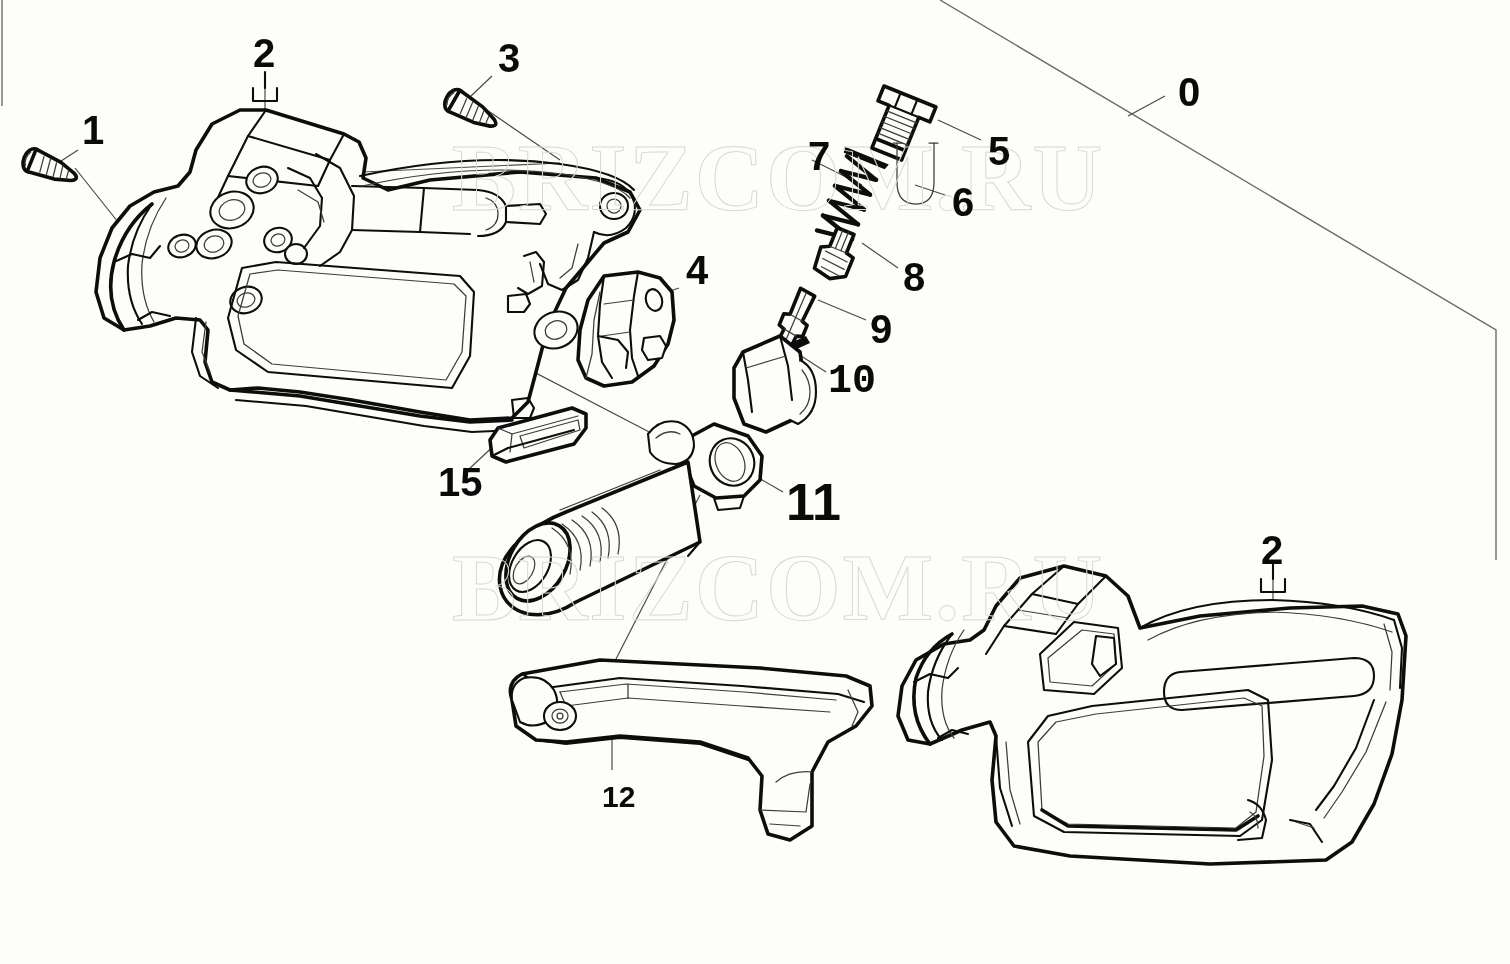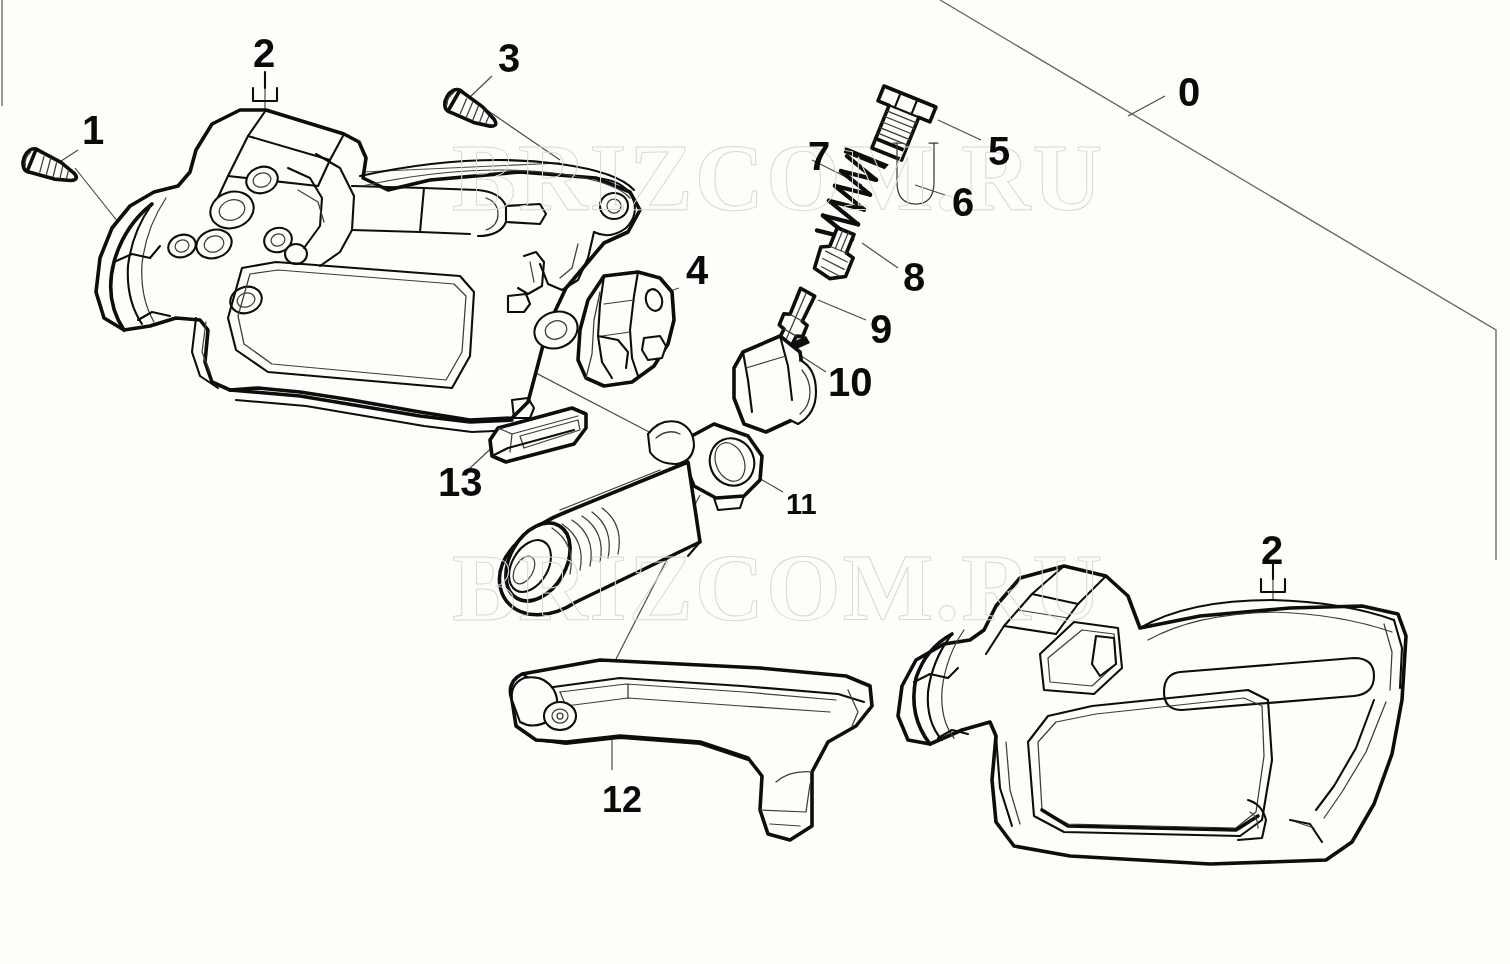--- a/index.html
+++ b/index.html
@@ -536,19 +536,19 @@
   <div class="callout" style="left:1178px;top:72px;font-size:40px;">0</div>
   <div class="callout" style="left:82px;top:110px;font-size:40px;">1</div>
   <div class="callout" style="left:253px;top:33px;font-size:40px;">2</div>
   <div class="callout" style="left:498px;top:38px;font-size:40px;">3</div>
   <div class="callout" style="left:686px;top:250px;font-size:40px;">4</div>
   <div class="callout" style="left:988px;top:131px;font-size:40px;">5</div>
   <div class="callout" style="left:952px;top:182px;font-size:40px;">6</div>
   <div class="callout" style="left:808px;top:136px;font-size:40px;">7</div>
   <div class="callout" style="left:903px;top:257px;font-size:40px;">8</div>
   <div class="callout" style="left:870px;top:309px;font-size:40px;">9</div>
-  <div class="callout" style="left:828px;top:362px;font-size:40px;">10</div>
-  <div class="callout" style="left:786px;top:490px;font-size:29px;">11</div>
-  <div class="callout" style="left:602px;top:782px;font-size:36px;">12</div>
-  <div class="callout" style="left:438px;top:462px;font-size:40px;">13</div>
+  <div class="callout" style="left:828px;top:362px;font-size:40px;font-family:Liberation Mono, monospace;">10</div>
+  <div class="callout" style="left:786px;top:476px;font-size:52px;">11</div>
+  <div class="callout" style="left:602px;top:782px;font-size:30px;">12</div>
+  <div class="callout" style="left:438px;top:462px;font-size:40px;">15</div>
   <div class="callout" style="left:1261px;top:530px;font-size:40px;">2</div>
 
 </div>
 
 </body></html>

